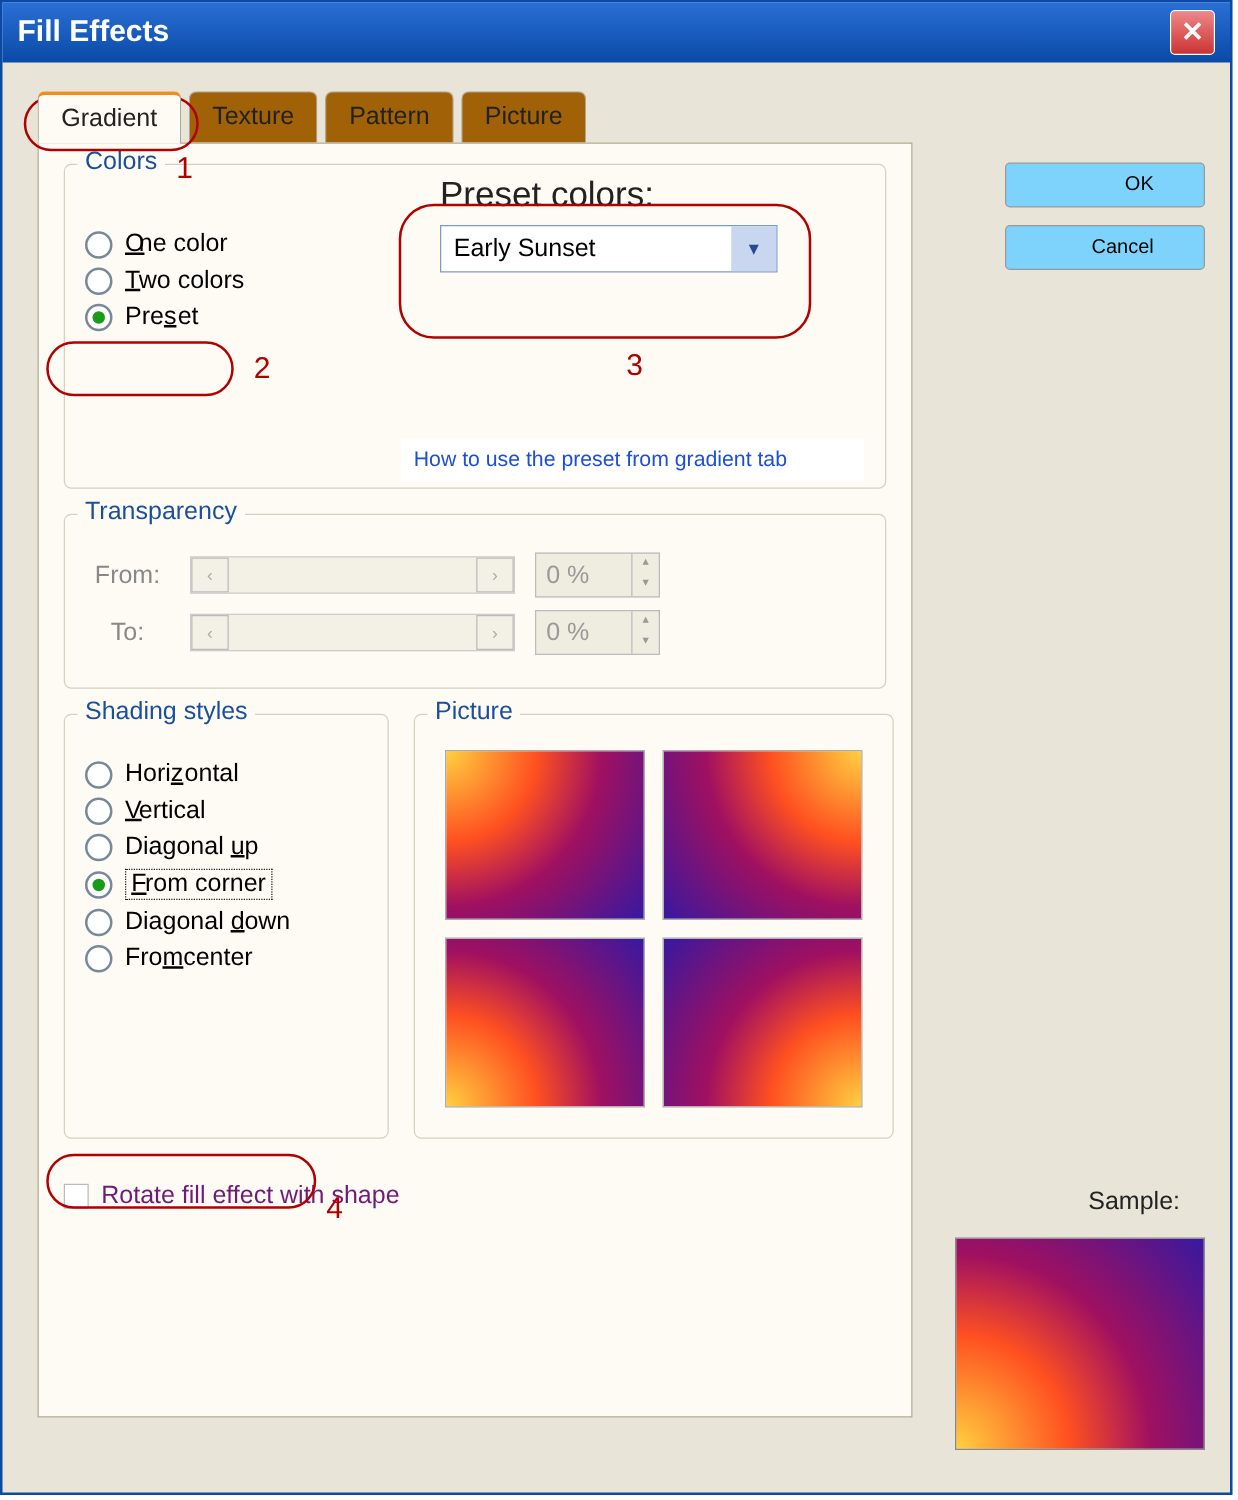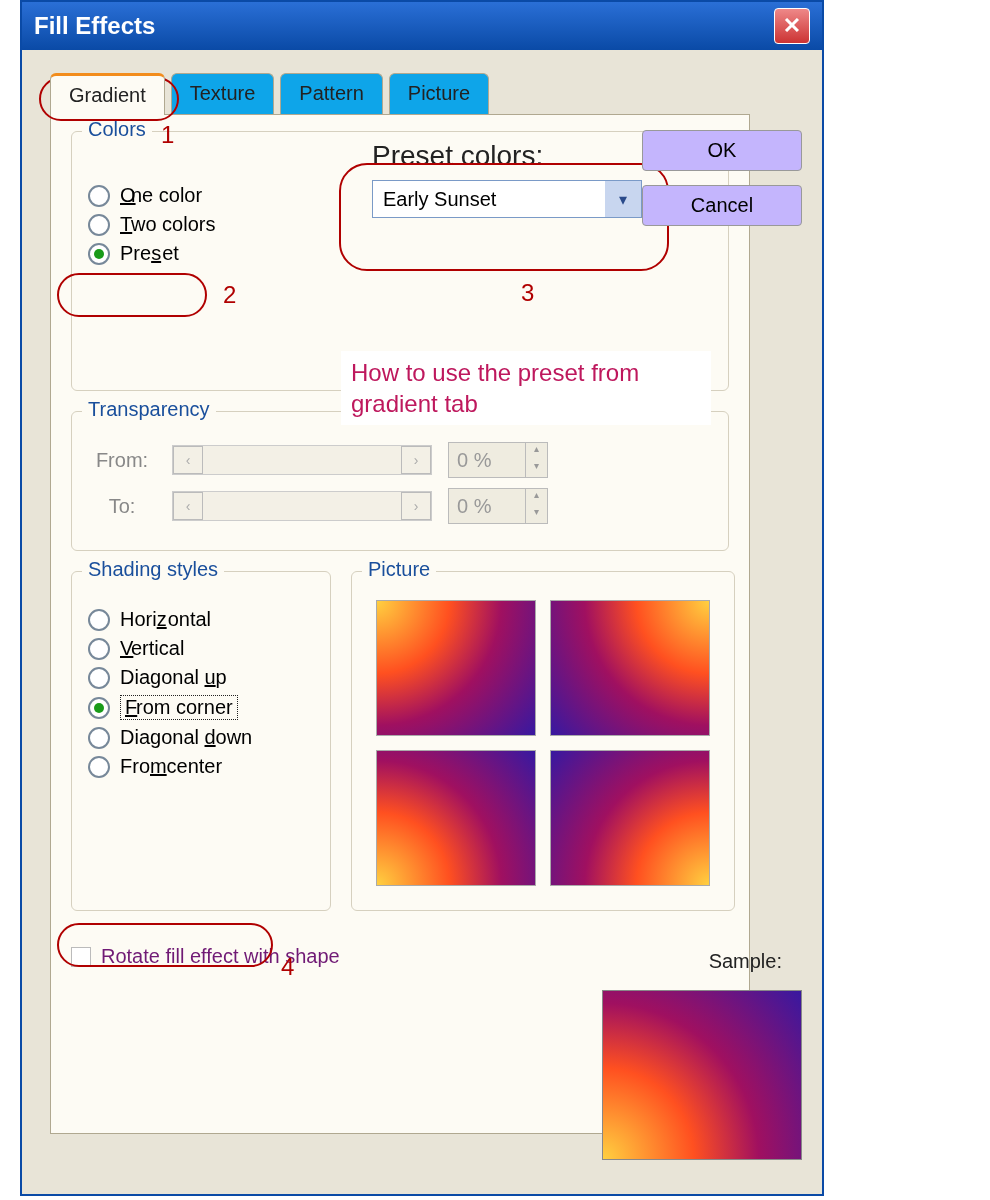--- a/index.html
+++ b/index.html
@@ -7,24 +7,23 @@
     margin: 0;
     font-family: Tahoma, Arial, sans-serif;
     font-size: 20px;
     background: #fff;
     width: 990px;
     height: 1200px;
   }
   .dialog {
     border: 2px solid #0a4aa6;
     background: #e8e4d7;
-    width: 804px;
+    width: 986px;
     height: 1196px;
     position: relative;
-    margin-left: 20px;
   }
   .titlebar {
     background: linear-gradient(#2a6fd6, #0a4aa6);
     color: #fff;
     height: 48px;
     display: flex;
     align-items: center;
     padding: 0 12px;
     font-weight: bold;
     font-size: 24px;
@@ -46,21 +45,21 @@
   .content {
     padding: 22px 14px 10px 28px;
     position: relative;
   }
   .tabs {
     display: flex;
     gap: 6px;
     margin-bottom: 0;
   }
   .tab {
-    background: #0ea5e9;
+    background: #a16207;
     border: 1px solid #b0a890;
     border-bottom: none;
     padding: 8px 18px;
     border-radius: 6px 6px 0 0;
     font-size: 20px;
     color: #222;
     position: relative;
     top: 1px;
   }
   .tab.active {
@@ -78,26 +77,26 @@
   }
   .right-col {
     position: absolute;
     right: 20px;
     top: 80px;
     display: flex;
     flex-direction: column;
     gap: 14px;
   }
   .btn {
-    background: #c4b5fd;
+    background: #7dd3fc;
     border: 1px solid #999;
     border-radius: 4px;
     padding: 8px 40px;
-    text-align: center;
-    font-size: 20px;
+    text-align: right;
+    font-size: 16px;
     min-width: 160px;
   }
   .fieldset {
     border: 1px solid #d6d0bf;
     border-radius: 6px;
     padding: 20px 16px 16px;
     margin-bottom: 20px;
     position: relative;
   }
   .fieldset .legend {
@@ -169,22 +168,22 @@
     border-radius: 28px;
     position: absolute;
     pointer-events: none;
   }
   .annot-num {
     color: #b00000;
     font-size: 24px;
     position: absolute;
   }
   .annot-text {
-    color: #be185d;
-    font-size: 24px;
+    color: #1d4ed8;
+    font-size: 17px;
     line-height: 1.3;
     position: absolute;
     background: #fff;
     padding: 6px 10px;
   }
   .trans-row {
     display: flex;
     align-items: center;
     gap: 16px;
     margin: 10px 0;

